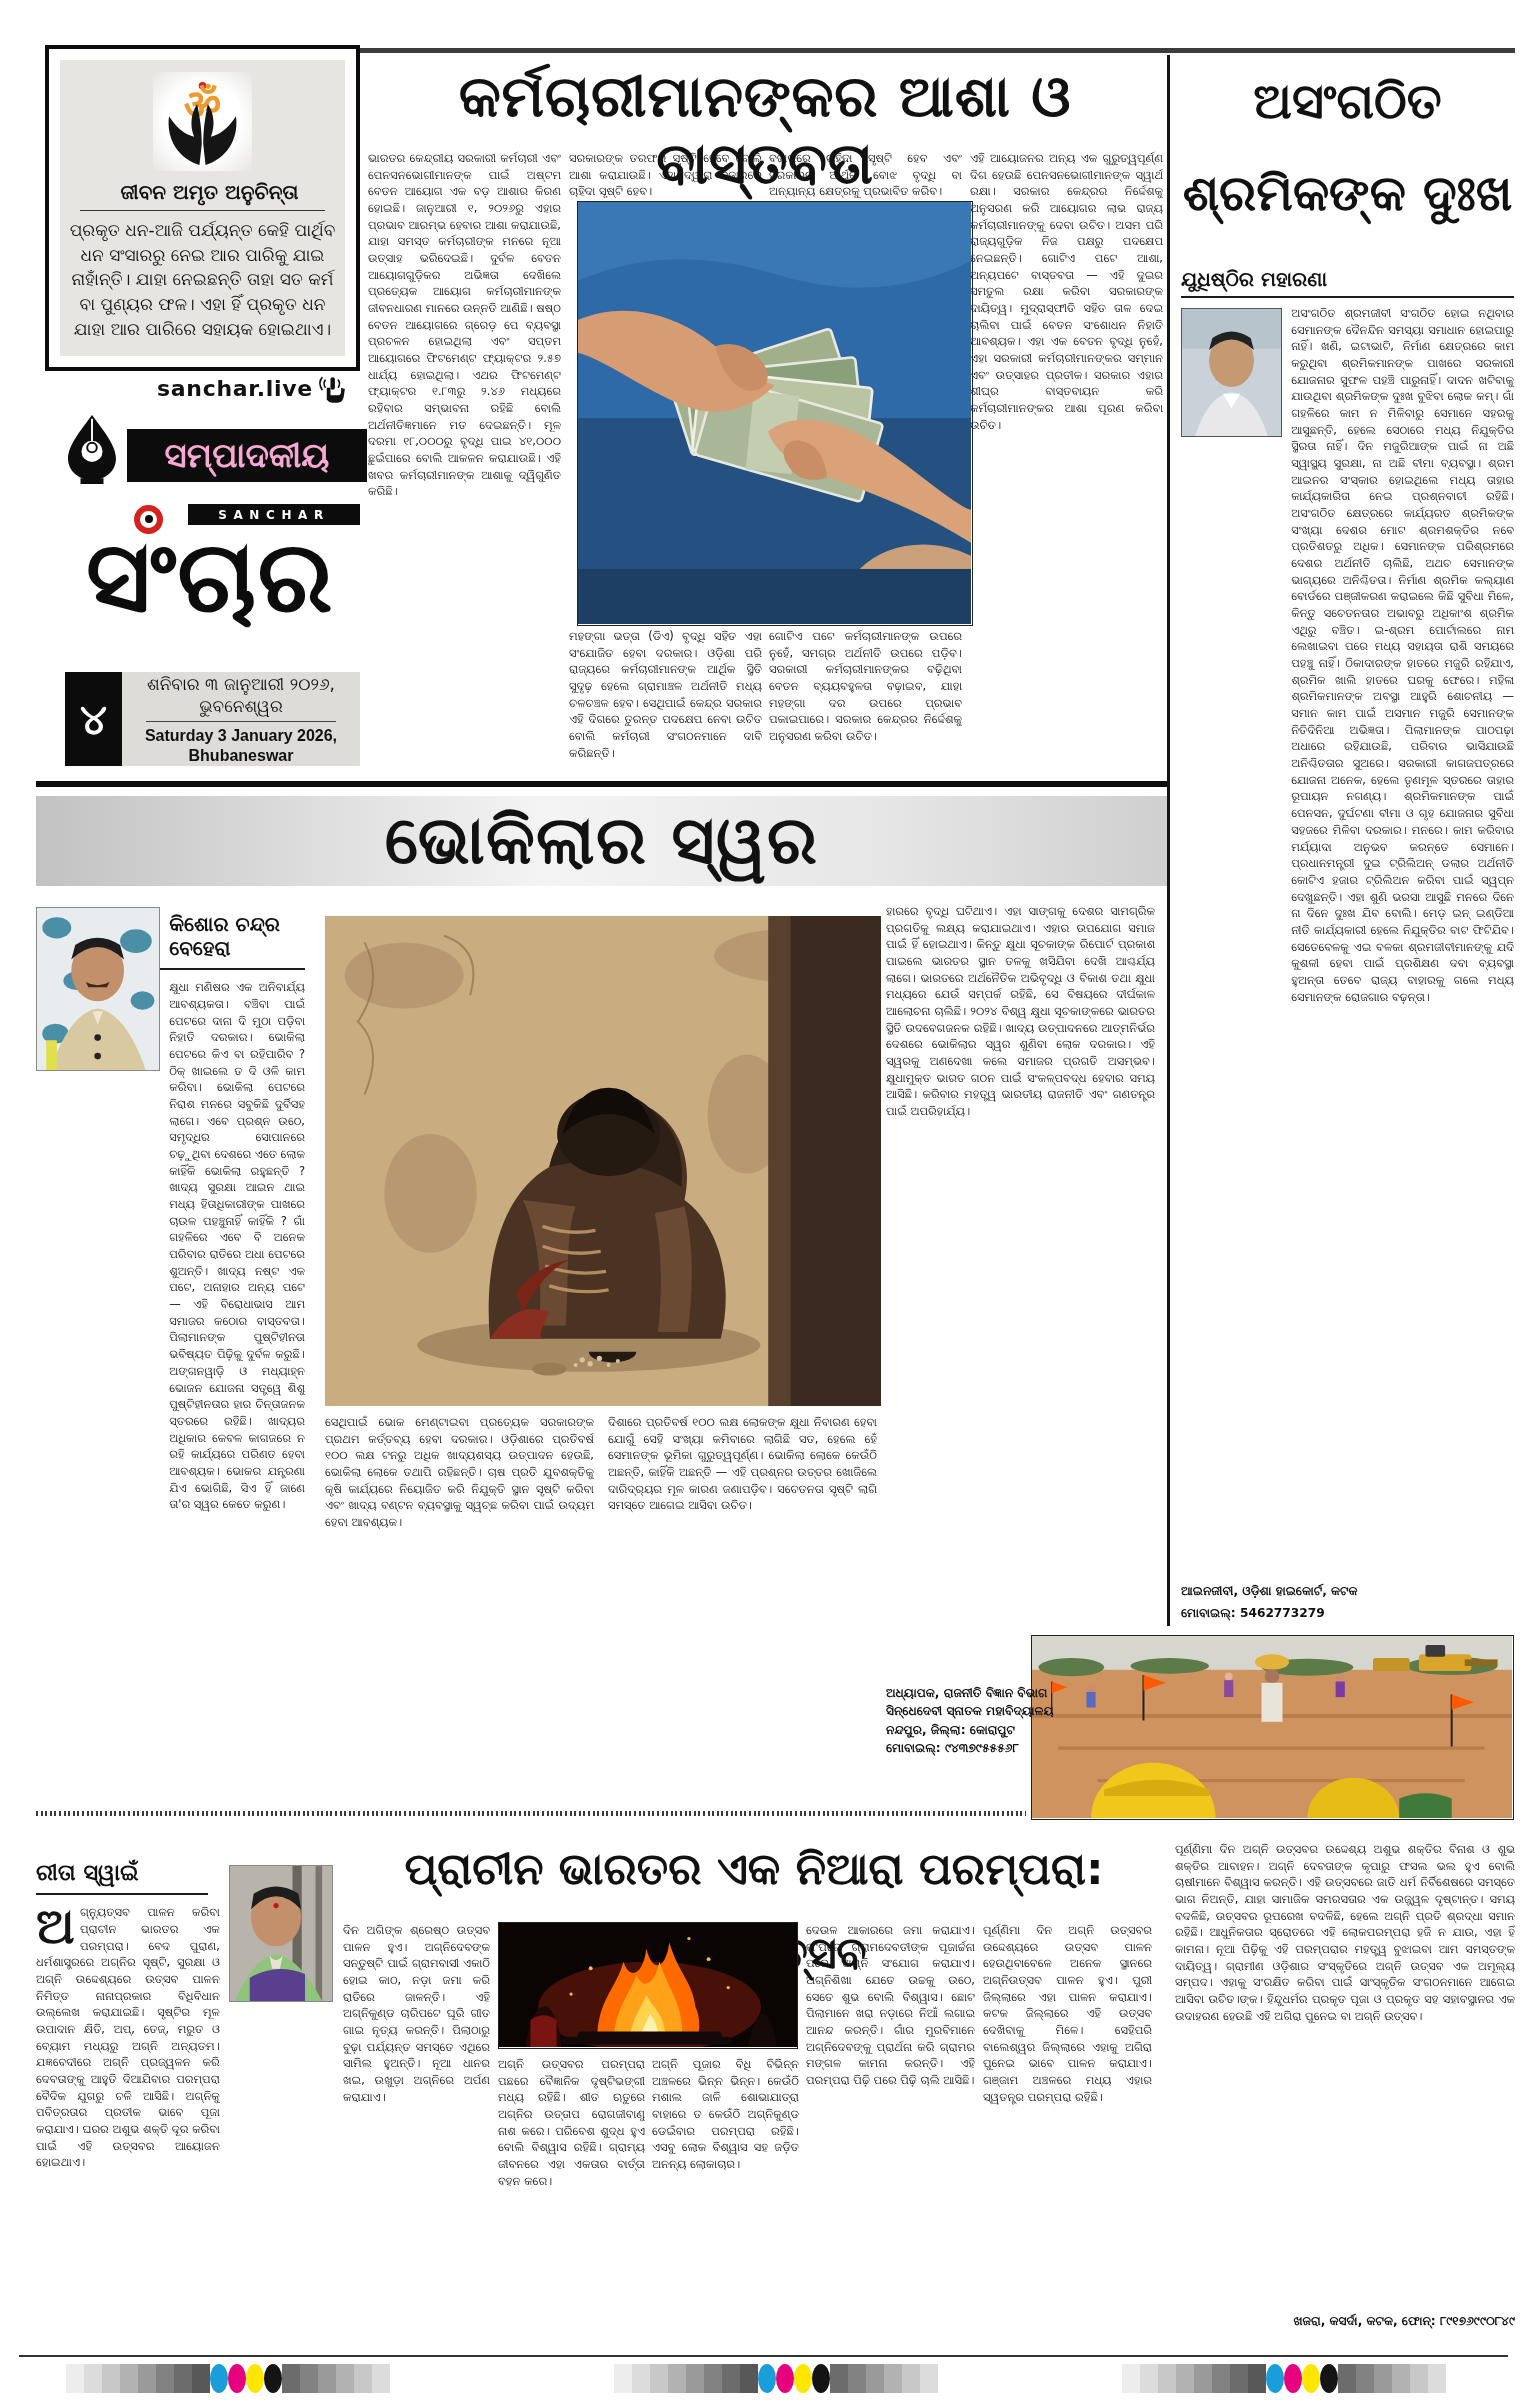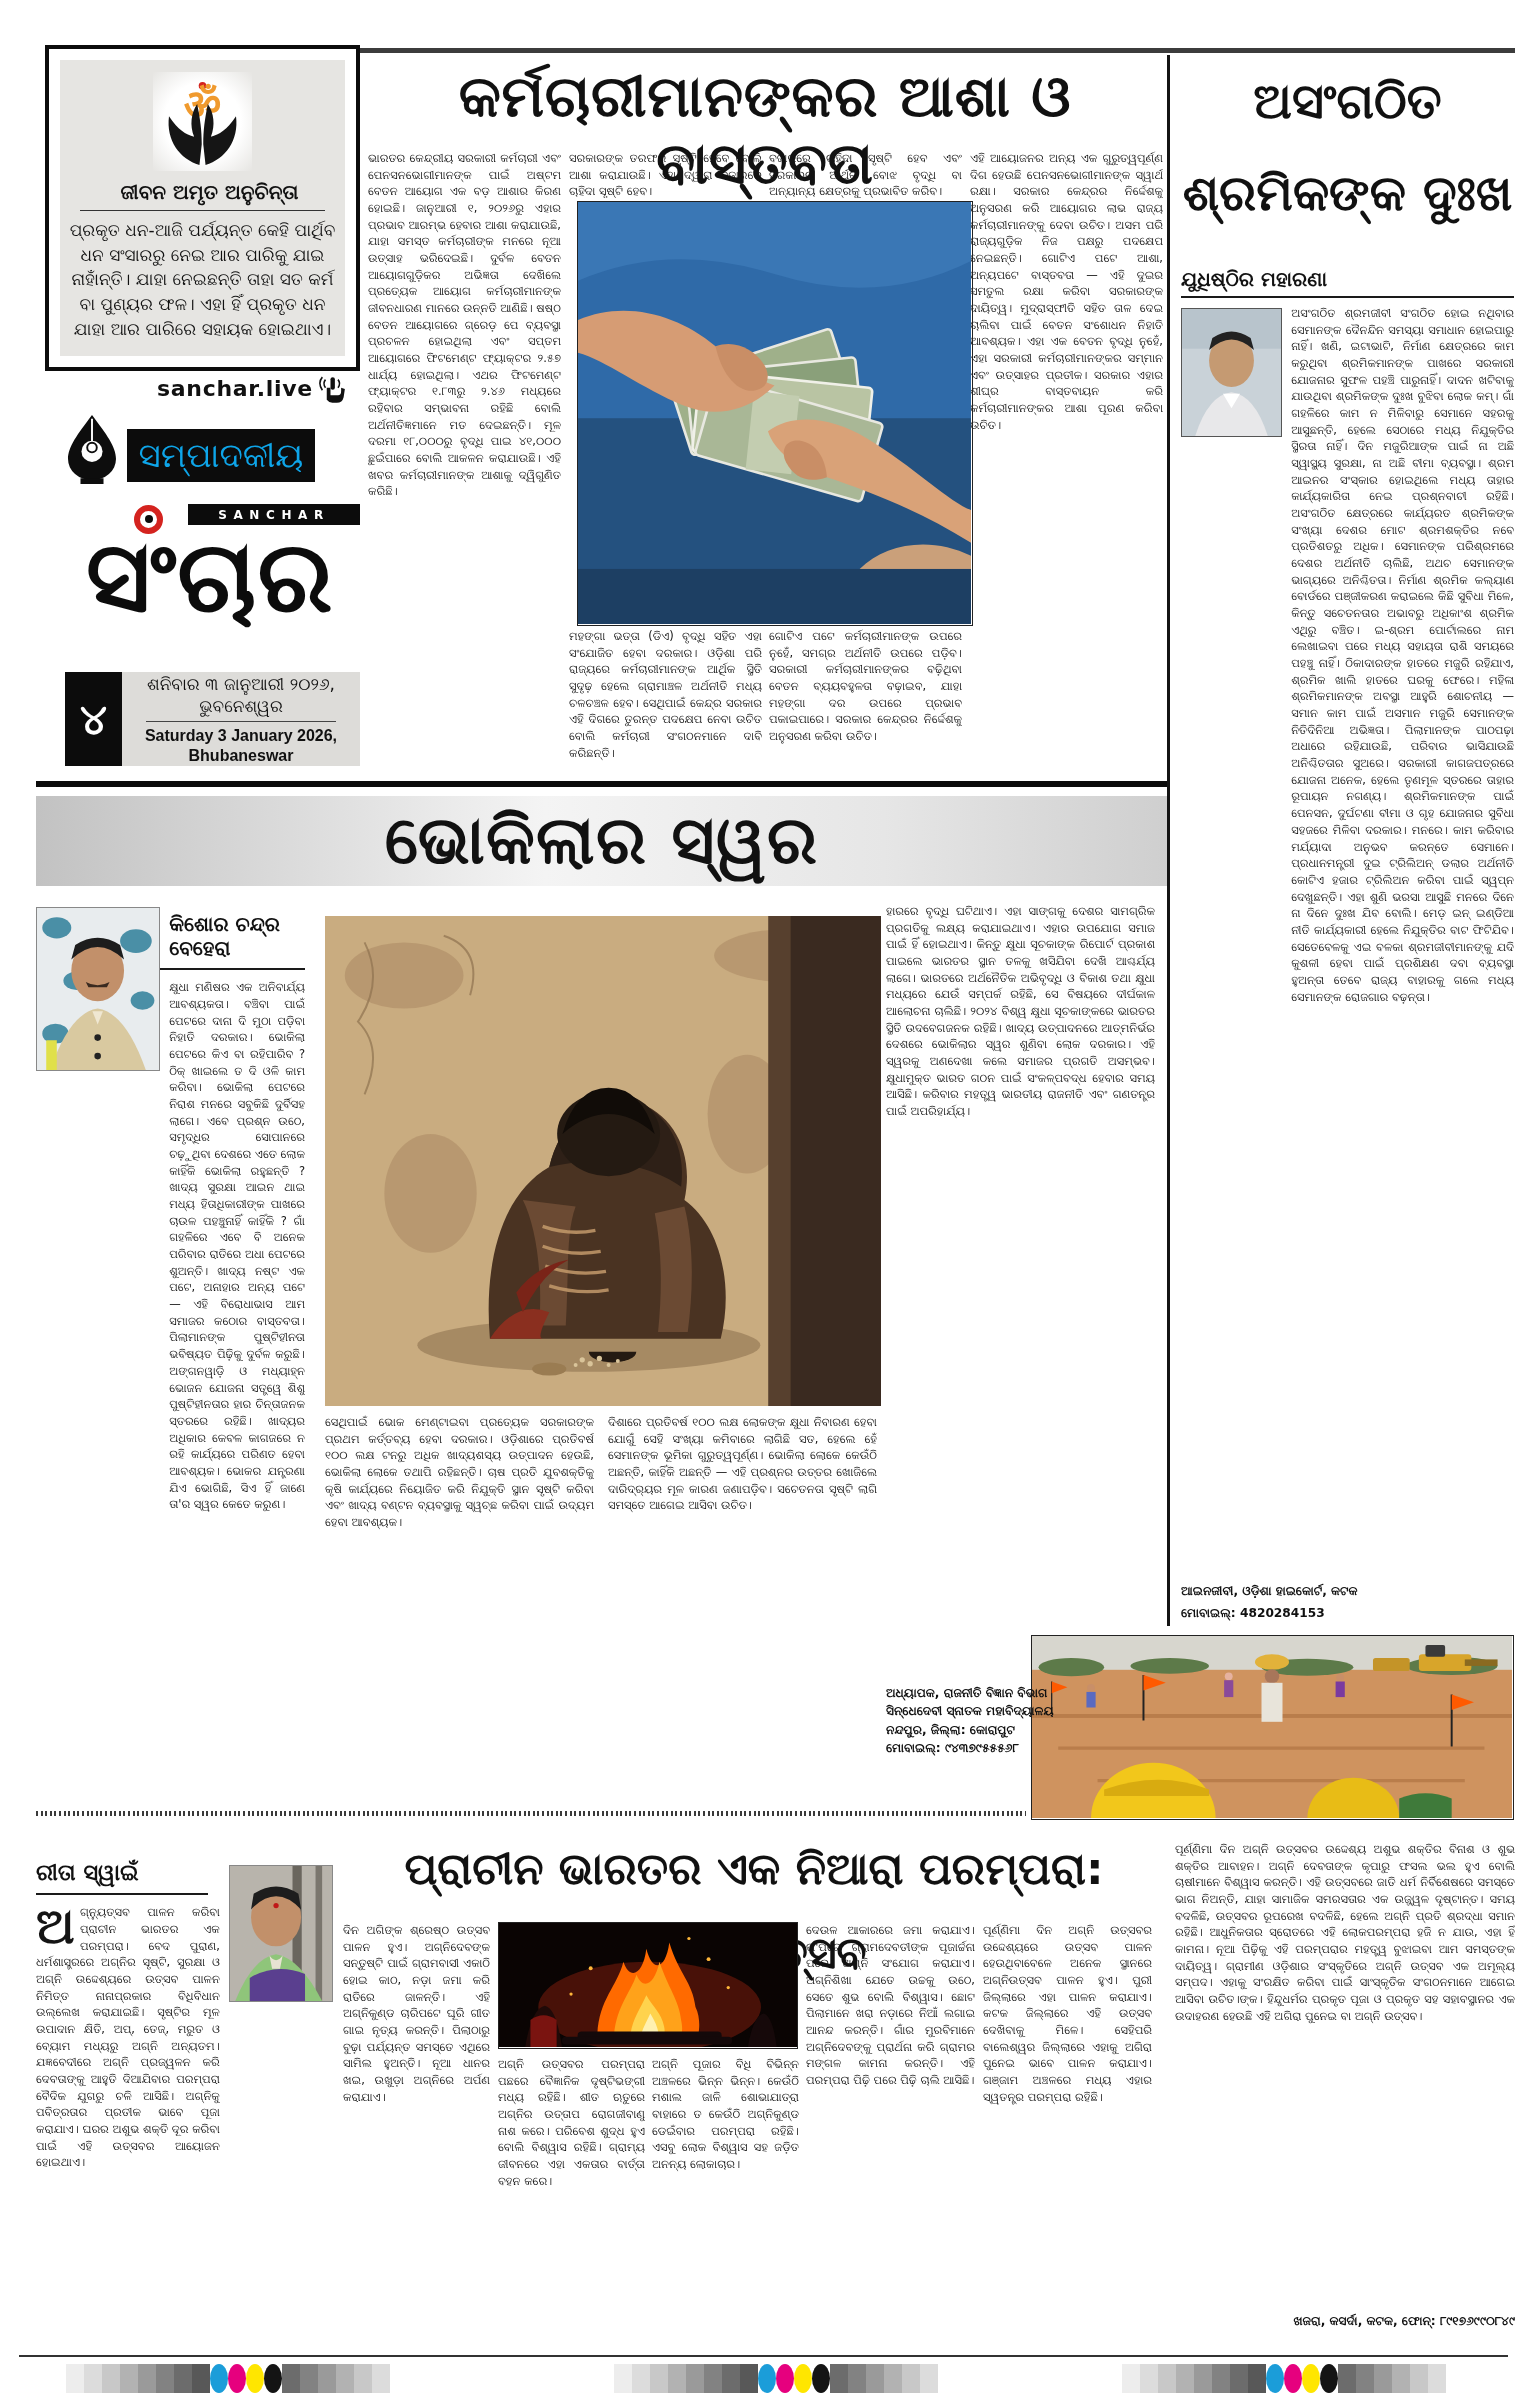--- a/index.html
+++ b/index.html
@@ -60,21 +60,21 @@
 
   <div class="abs" style="left:63px;top:413px;width:58px;height:71px;" data-name="pen-nib-icon">
     <svg viewBox="0 0 60 74" width="58" height="71">
       <path d="M30 2 C15 22 5 35 5 48 a25 22 0 0 0 50 0 C55 35 45 22 30 2 Z" fill="#0d0d0d"></path>
       <line x1="30" y1="6" x2="30" y2="30" stroke="#fff" stroke-width="2"></line>
       <circle cx="30" cy="40" r="11" fill="#fff"></circle>
       <circle cx="30" cy="36" r="5" fill="#fff" stroke="#0d0d0d" stroke-width="2"></circle>
       <rect x="18" y="68" width="24" height="6" fill="#0d0d0d"></rect>
     </svg>
   </div>
-  <div class="abs" style="left:127px;top:429px;width:188px;height:53px;background:#0c0c0c;color:#0ea5e9;display:flex;align-items:center;justify-content:center;font-size:34px;font-weight:normal;" data-name="editorial-label">ସମ୍ପାଦକୀୟ</div>
+  <div class="abs" style="left:127px;top:429px;width:240px;height:53px;background:#0c0c0c;color:#f9a8d4;display:flex;align-items:center;justify-content:center;font-size:34px;font-weight:bold;" data-name="editorial-label">ସମ୍ପାଦକୀୟ</div>
 
   <div class="abs" style="left:188px;top:504px;width:172px;height:21px;background:#0c0c0c;color:#fff;display:flex;align-items:center;justify-content:center;font-size:12px;font-weight:bold;letter-spacing:6.6px;" data-name="brand-small">SANCHAR</div>
   <div class="abs" style="left:58px;top:515px;width:304px;height:139px;font-size:99px;font-weight:900;color:#0c0c0c;letter-spacing:1.3px;line-height:1.25;text-align:center;" data-name="brand-logo">ସଂଚାର</div>
   <div class="abs" style="left:134px;top:505px;width:29px;height:29px;border:6.6px solid #d4231f;border-radius:50%;background:#fff;box-sizing:border-box;" data-name="brand-logo-ring">
     <div style="width:8px;height:8px;background:#0c0c0c;border-radius:50%;margin:4px auto;"></div>
   </div>
 
   <div class="abs" style="left:65px;top:672px;width:295px;height:94px;display:flex;" data-name="date-block">
     <div style="width:57px;background:#0c0c0c;color:#fff;display:flex;align-items:center;justify-content:center;font-size:42px;font-weight:bold;" data-name="page-number">୪</div>
     <div style="flex:1;background:#dddcd9;display:flex;flex-direction:column;align-items:center;justify-content:center;padding:4px 16px;box-sizing:border-box;">
@@ -130,21 +130,21 @@
         <rect width="150" height="60" fill="#b8c4cc"></rect>
         <ellipse cx="75" cy="78" rx="34" ry="40" fill="#c59a72"></ellipse>
         <path d="M41 62 Q75 30 109 62 L104 44 Q75 24 46 44 Z" fill="#222"></path>
         <path d="M20 192 Q40 130 75 126 Q110 130 130 192 Z" fill="#e8e8ea"></path>
         <path d="M62 128 L75 150 L88 128 Z" fill="#fff"></path>
       </svg>
     </div>
     <div class="body-text" style="height:1274px;" data-name="workers-article-body">ଅସଂଗଠିତ ଶ୍ରମଜୀବୀ ସଂଗଠିତ ହୋଇ ନଥିବାର ସେମାନଙ୍କ ଦୈନନ୍ଦିନ ସମସ୍ୟା ସମାଧାନ ହୋଇପାରୁ ନାହିଁ। ଖଣି, ଇଟାଭାଟି, ନିର୍ମାଣ କ୍ଷେତ୍ରରେ କାମ କରୁଥିବା ଶ୍ରମିକମାନଙ୍କ ପାଖରେ ସରକାରୀ ଯୋଜନାର ସୁଫଳ ପହଞ୍ଚି ପାରୁନାହିଁ। ଦାଦନ ଖଟିବାକୁ ଯାଉଥିବା ଶ୍ରମିକଙ୍କ ଦୁଃଖ ବୁଝିବା ଲୋକ କମ୍। ଗାଁ ଗହଳିରେ କାମ ନ ମିଳିବାରୁ ସେମାନେ ସହରକୁ ଆସୁଛନ୍ତି, ହେଲେ ସେଠାରେ ମଧ୍ୟ ନିଯୁକ୍ତିର ସ୍ଥିରତା ନାହିଁ। ଦିନ ମଜୁରିଆଙ୍କ ପାଇଁ ନା ଅଛି ସ୍ୱାସ୍ଥ୍ୟ ସୁରକ୍ଷା, ନା ଅଛି ବୀମା ବ୍ୟବସ୍ଥା। ଶ୍ରମ ଆଇନର ସଂସ୍କାର ହୋଇଥିଲେ ମଧ୍ୟ ତାହାର କାର୍ଯ୍ୟକାରିତା ନେଇ ପ୍ରଶ୍ନବାଚୀ ରହିଛି। ଅସଂଗଠିତ କ୍ଷେତ୍ରରେ କାର୍ଯ୍ୟରତ ଶ୍ରମିକଙ୍କ ସଂଖ୍ୟା ଦେଶର ମୋଟ ଶ୍ରମଶକ୍ତିର ନବେ ପ୍ରତିଶତରୁ ଅଧିକ। ସେମାନଙ୍କ ପରିଶ୍ରମରେ ଦେଶର ଅର୍ଥନୀତି ଚାଲିଛି, ଅଥଚ ସେମାନଙ୍କ ଭାଗ୍ୟରେ ଅନିଶ୍ଚିତତା। ନିର୍ମାଣ ଶ୍ରମିକ କଲ୍ୟାଣ ବୋର୍ଡରେ ପଞ୍ଜୀକରଣ କରାଇଲେ କିଛି ସୁବିଧା ମିଳେ, କିନ୍ତୁ ସଚେତନତାର ଅଭାବରୁ ଅଧିକାଂଶ ଶ୍ରମିକ ଏଥିରୁ ବଞ୍ଚିତ। ଇ-ଶ୍ରମ ପୋର୍ଟାଲରେ ନାମ ଲେଖାଇବା ପରେ ମଧ୍ୟ ସହାୟତା ରାଶି ସମୟରେ ପହଞ୍ଚୁ ନାହିଁ। ଠିକାଦାରଙ୍କ ହାତରେ ମଜୁରି ରହିଯାଏ, ଶ୍ରମିକ ଖାଲି ହାତରେ ଘରକୁ ଫେରେ। ମହିଳା ଶ୍ରମିକମାନଙ୍କ ଅବସ୍ଥା ଆହୁରି ଶୋଚନୀୟ — ସମାନ କାମ ପାଇଁ ଅସମାନ ମଜୁରି ସେମାନଙ୍କ ନିତିଦିନିଆ ଅଭିଜ୍ଞତା। ପିଲାମାନଙ୍କ ପାଠପଢ଼ା ଅଧାରେ ରହିଯାଉଛି, ପରିବାର ଭାସିଯାଉଛି ଅନିଶ୍ଚିତତାର ସୁଅରେ। ସରକାରୀ କାଗଜପତ୍ରରେ ଯୋଜନା ଅନେକ, ହେଲେ ତୃଣମୂଳ ସ୍ତରରେ ତାହାର ରୂପାୟନ ନଗଣ୍ୟ। ଶ୍ରମିକମାନଙ୍କ ପାଇଁ ପେନସନ, ଦୁର୍ଘଟଣା ବୀମା ଓ ଗୃହ ଯୋଜନାର ସୁବିଧା ସହଜରେ ମିଳିବା ଦରକାର। ମନରେ। କାମ କରିବାର ମର୍ଯ୍ୟାଦା ଅନୁଭବ କରନ୍ତେ ସେମାନେ। ପ୍ରଧାନମନ୍ତ୍ରୀ ଦୁଇ ଟ୍ରିଲିଅନ୍ ଡଲାର ଅର୍ଥନୀତି କୋଟିଏ ହଜାର ଟ୍ରିଲିଅନ କରିବା ପାଇଁ ସ୍ୱପ୍ନ ଦେଖୁଛନ୍ତି। ଏହା ଶୁଣି ଭରସା ଆସୁଛି ମନରେ ଦିନେ ନା ଦିନେ ଦୁଃଖ ଯିବ ବୋଲି। ମେଡ଼ ଇନ୍ ଇଣ୍ଡିଆ ନୀତି କାର୍ଯ୍ୟକାରୀ ହେଲେ ନିଯୁକ୍ତିର ବାଟ ଫିଟିଯିବ। ସେତେବେଳକୁ ଏଇ ବଳକା ଶ୍ରମଜୀବୀମାନଙ୍କୁ ଯଦି କୁଶଳୀ ହେବା ପାଇଁ ପ୍ରଶିକ୍ଷଣ ଦବା ବ୍ୟବସ୍ଥା ହୁଅନ୍ତା ତେବେ ରାଜ୍ୟ ବାହାରକୁ ଗଲେ ମଧ୍ୟ ସେମାନଙ୍କ ରୋଜଗାର ବଢ଼ନ୍ତା।</div>
   </div>
   <div class="abs sig" style="left:1181px;top:1582px;width:333px;" data-name="workers-signature-1">ଆଇନଜୀବୀ, ଓଡ଼ିଶା ହାଇକୋର୍ଟ, କଟକ</div>
-  <div class="abs sig" style="left:1181px;top:1604px;width:333px;" data-name="workers-signature-2">ମୋବାଇଲ୍: 4820284153</div>
+  <div class="abs sig" style="left:1181px;top:1604px;width:333px;" data-name="workers-signature-2">ମୋବାଇଲ୍: 5462773279</div>
 
   <div class="abs photo-frame" style="left:1031px;top:1635px;width:483px;height:185px;" data-name="construction-workers-photo">
     <svg viewBox="0 0 732 280" width="480" height="182" preserveAspectRatio="none">
       <rect width="732" height="280" fill="#cf935f"></rect>
       <rect width="732" height="52" fill="#d7d6ce"></rect>
       <g fill="#5d7a49">
         <ellipse cx="60" cy="48" rx="50" ry="14"></ellipse>
           <ellipse cx="210" cy="46" rx="60" ry="12"></ellipse>
         <ellipse cx="420" cy="48" rx="70" ry="13"></ellipse>
           <ellipse cx="640" cy="46" rx="70" ry="14"></ellipse>

